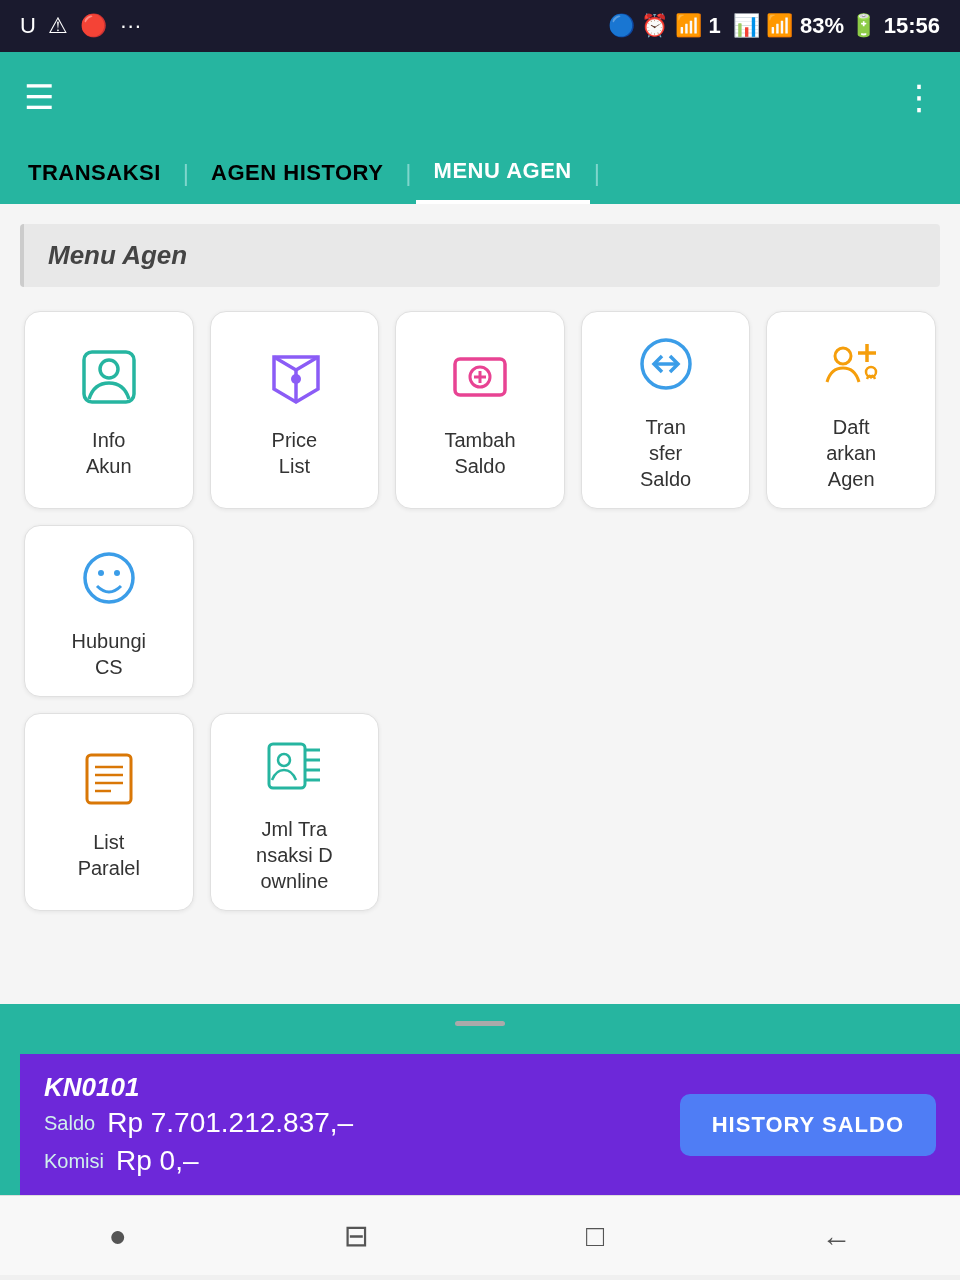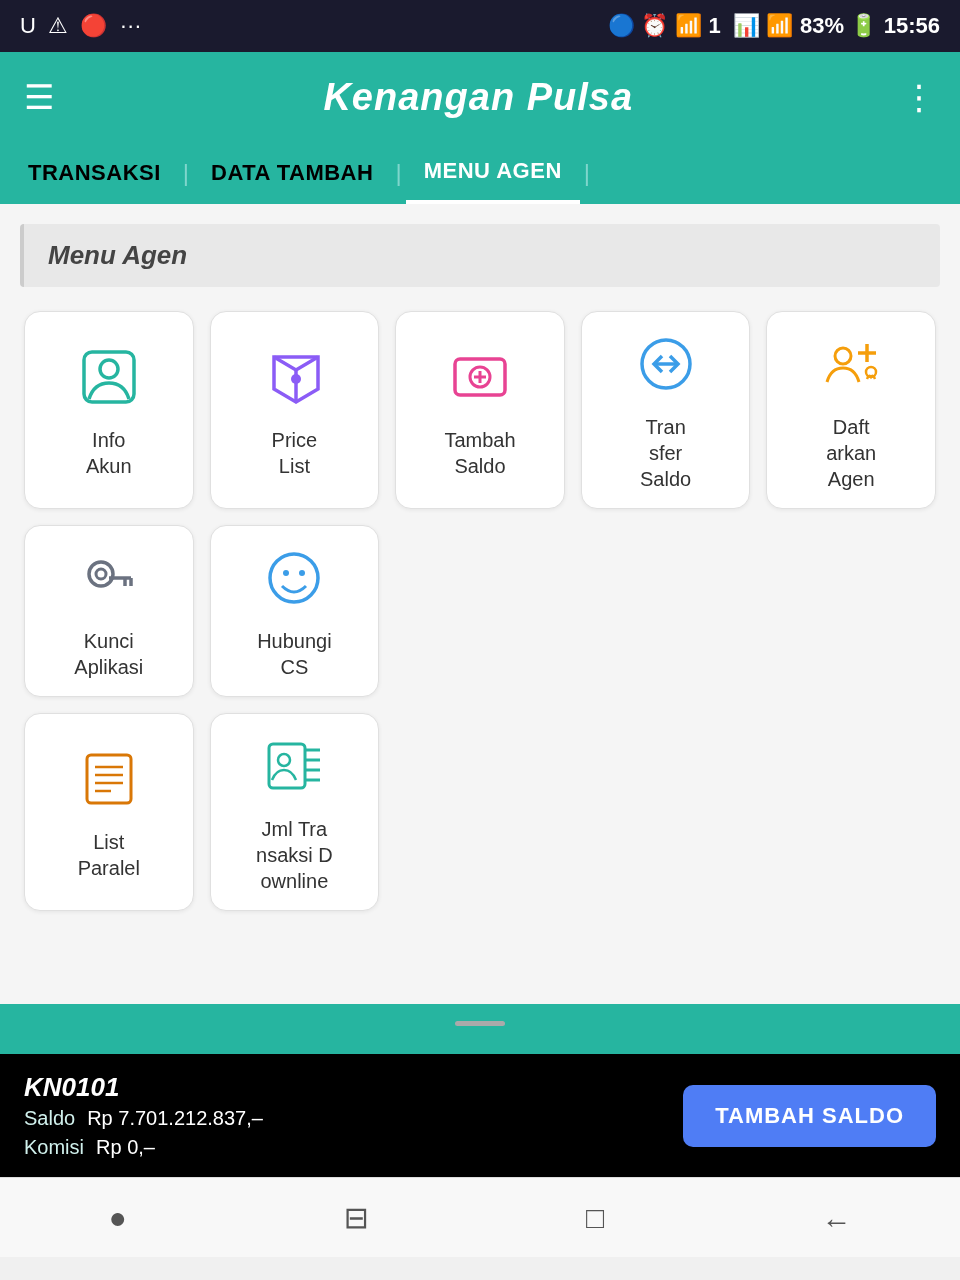--- a/index.html
+++ b/index.html
@@ -142,47 +142,48 @@
     .icon-red { color: #ef4444; }
     .icon-gray { color: #6b7280; }
     .icon-smile { color: #3b9de8; }
     .icon-amber { color: #d97706; }
 
     
     .menu-row { margin-bottom: 16px; }
 
     
     .bottom-bar {
-      background: #000000;
+      background: #6d28d9;
       padding: 18px 24px;
       display: flex;
       align-items: center;
       justify-content: space-between;
       margin-top: 24px;
+      margin-left: 20px;
     }
     .bottom-info {
       color: white;
     }
     .bottom-id {
       font-size: 26px;
       font-weight: bold;
       font-style: italic;
     }
     .bottom-row {
       display: flex;
       align-items: center;
       gap: 12px;
       margin-top: 4px;
     }
     .bottom-label {
       font-size: 20px;
       color: #d0f0ec;
     }
     .bottom-value {
-      font-size: 20px;
+      font-size: 28px;
       color: white;
     }
     .tambah-btn {
       background: #4f7df5;
       color: white;
       font-size: 22px;
       font-weight: bold;
       padding: 18px 32px;
       border-radius: 10px;
       cursor: pointer;
@@ -227,28 +228,27 @@
   <div class="status-left">
     <span>U &nbsp;⚠&nbsp; 🔴&nbsp; ···</span>
   </div>
   <div class="status-right">
     <span>🔵 ⏰ 📶 1 &nbsp;📊&nbsp;📶 83% 🔋 15:56</span>
   </div>
 </div>
 
 <div class="app-bar">
   <span class="hamburger-icon">☰</span>
-  <span class="app-bar-title">Kenangan Pulsa</span>
   <span class="more-icon">⋮</span>
 </div>
 
 <div class="tab-bar">
   <span class="tab-item">TRANSAKSI</span>
   <span class="tab-separator">|</span>
-  <span class="tab-item">DATA TAMBAH</span>
+  <span class="tab-item">AGEN HISTORY</span>
   <span class="tab-separator">|</span>
   <span class="tab-item active">MENU AGEN</span>
   <span class="tab-separator">|</span>
 </div>
 
 <div class="main-content">
 
   <div class="section-header">Menu Agen</div>
 
   <div class="menu-row">
@@ -317,32 +317,20 @@
 
     </div>
   </div>
 
   <div class="menu-row">
     <div class="menu-grid">
 
 
 
 
-      <div class="menu-item">
-        <div class="menu-icon icon-gray">
-          <svg width="60" height="60" viewBox="0 0 60 60">
-            <circle cx="22" cy="26" r="12" fill="none" stroke="#6b7280" stroke-width="3.5"></circle>
-            <circle cx="22" cy="26" r="5" fill="none" stroke="#6b7280" stroke-width="3"></circle>
-            <line x1="30" y1="30" x2="52" y2="30" stroke="#6b7280" stroke-width="3.5"></line>
-            <line x1="46" y1="30" x2="46" y2="38" stroke="#6b7280" stroke-width="3.5"></line>
-            <line x1="52" y1="30" x2="52" y2="38" stroke="#6b7280" stroke-width="3.5"></line>
-          </svg>
-        </div>
-        <div class="menu-label">Kunci<br>Aplikasi</div>
-      </div>
 
       <div class="menu-item">
         <div class="menu-icon icon-smile">
           <svg width="60" height="60" viewBox="0 0 60 60">
             <circle cx="30" cy="30" r="24" fill="none" stroke="#3b9de8" stroke-width="3.5"></circle>
             <circle cx="22" cy="25" r="3" fill="#3b9de8"></circle>
             <circle cx="38" cy="25" r="3" fill="#3b9de8"></circle>
             <path d="M18 38 Q30 50 42 38" fill="none" stroke="#3b9de8" stroke-width="3"></path>
           </svg>
         </div>
@@ -399,21 +387,21 @@
         <div class="bottom-row">
           <span class="bottom-label">Saldo</span>
           <span class="bottom-value">Rp 7.701.212.837,–</span>
         </div>
         <div class="bottom-row">
           <span class="bottom-label">Komisi</span>
           <span class="bottom-value">Rp 0,–</span>
         </div>
       </div>
     </div>
-    <button class="tambah-btn">TAMBAH SALDO</button>
+    <button class="tambah-btn">HISTORY SALDO</button>
   </div>
 </div>
 
 <div class="nav-bar">
   <span class="nav-btn">●</span>
   <span class="nav-btn">⊟</span>
   <span class="nav-btn">□</span>
   <span class="nav-btn">←</span>
 </div>
 

